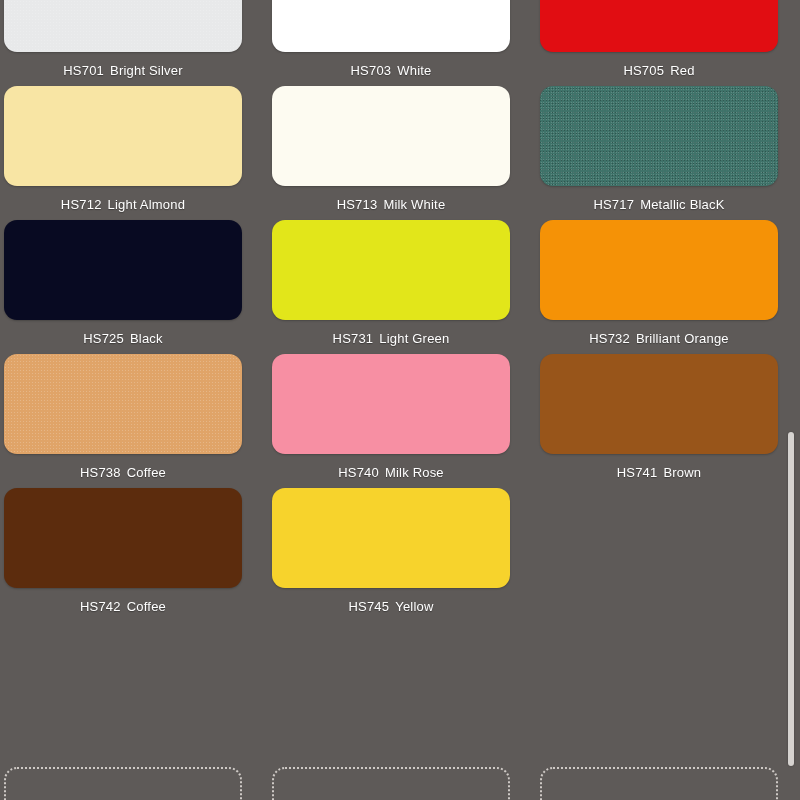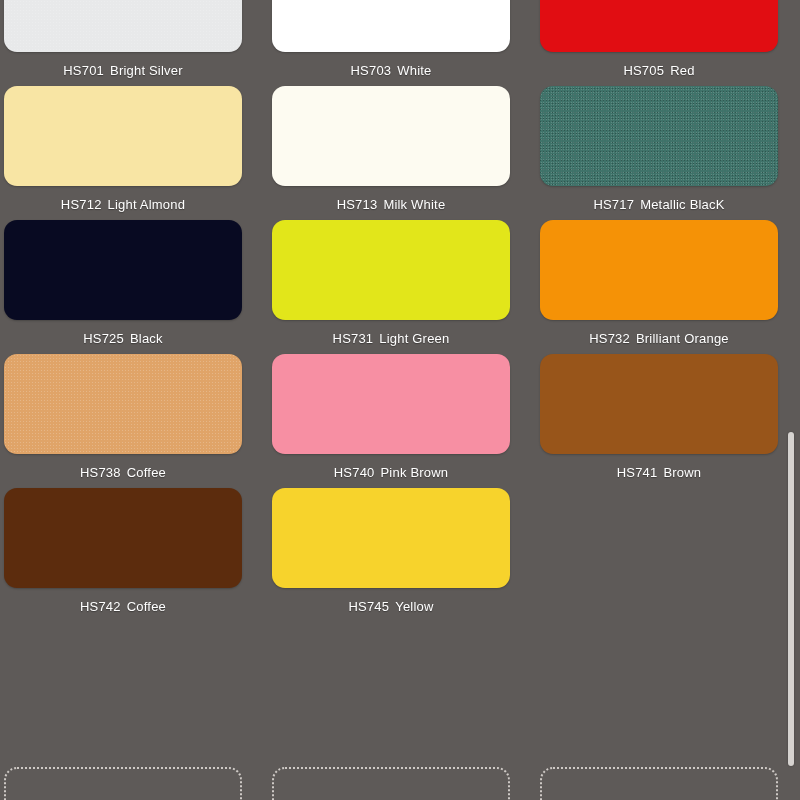--- a/index.html
+++ b/index.html
@@ -157,21 +157,21 @@
       <div class="swatch-cell">
         <div class="swatch-chip" style="background: rgb(245, 146, 6);"></div>
         <div class="swatch-label"><span class="code">HS732</span><span>Brilliant Orange</span></div>
       </div>
       <div class="swatch-cell">
         <div class="swatch-chip tex" style="background: rgb(224, 164, 104);"></div>
         <div class="swatch-label"><span class="code">HS738</span><span>Coffee</span></div>
       </div>
       <div class="swatch-cell">
         <div class="swatch-chip" style="background: rgb(247, 143, 163);"></div>
-        <div class="swatch-label"><span class="code">HS740</span><span>Pink Brown</span></div>
+        <div class="swatch-label"><span class="code">HS740</span><span>Milk Rose</span></div>
       </div>
       <div class="swatch-cell">
         <div class="swatch-chip" style="background: rgb(152, 85, 26);"></div>
         <div class="swatch-label"><span class="code">HS741</span><span>Brown</span></div>
       </div>
       <div class="swatch-cell">
         <div class="swatch-chip" style="background: rgb(92, 44, 13);"></div>
         <div class="swatch-label"><span class="code">HS742</span><span>Coffee</span></div>
       </div>
       <div class="swatch-cell">

